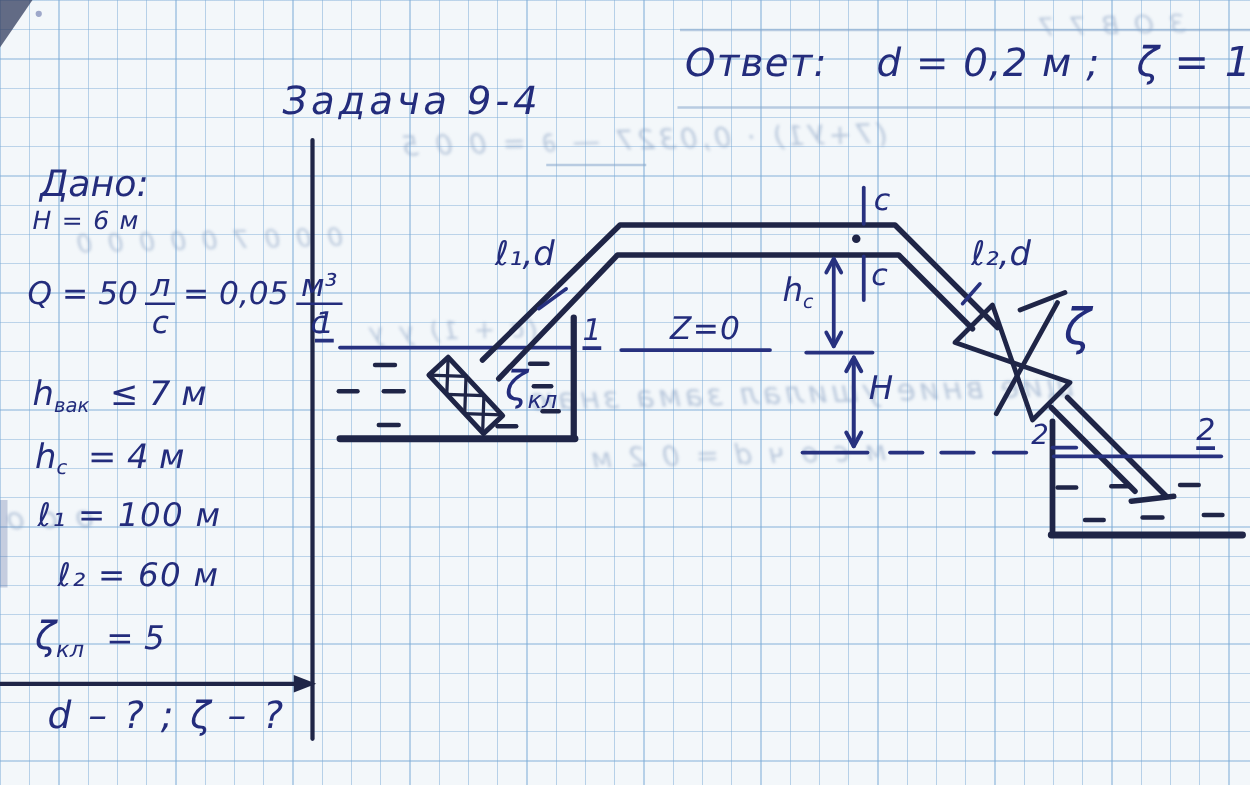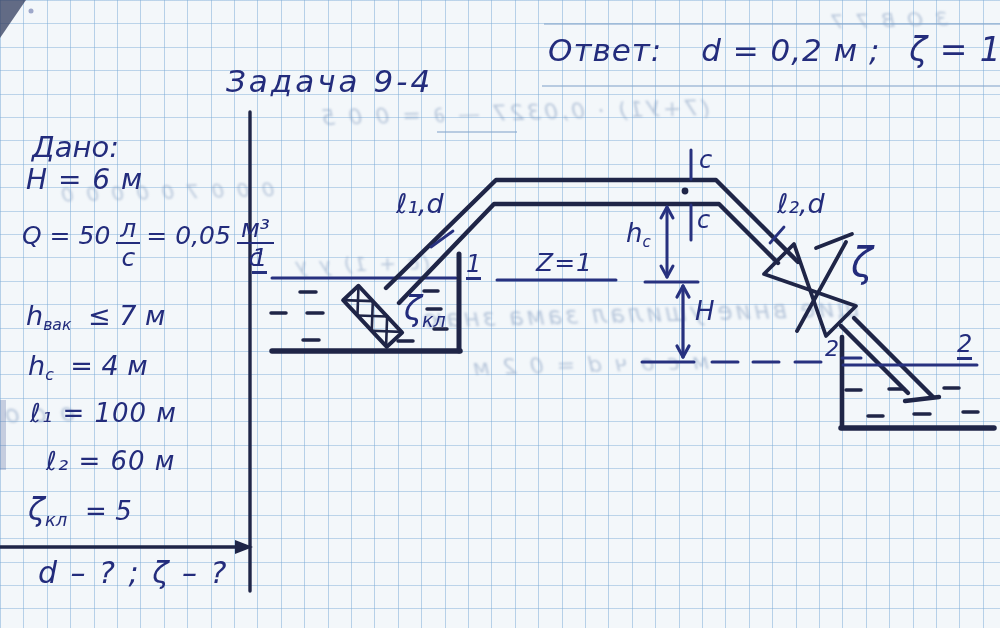--- a/index.html
+++ b/index.html
@@ -151,21 +151,21 @@
   <div class="hw" style="left:548px;top:33px;font-size:31px;letter-spacing:1px;">
     <span>Ответ:</span>
     <span style="margin-left:28px;text-align:center;">d = 0,2 м ;</span>
     <span style="margin-left:18px;font-size:33px;">ζ = 13</span>
   </div>
 
   <div class="hw" style="left:226px;top:66px;font-size:31px;letter-spacing:3px;">Задача 9-4</div>
 
   <div class="hw" style="left:32px;top:122px;font-size:29px;margin-top:11px;">Дано:</div>
 
-  <div class="hw" style="left:26px;top:166px;font-size:28px;letter-spacing:1px;">H = 6 м</div>
+  <div class="hw" style="left:26px;top:166px;font-size:20px;letter-spacing:1px;">H = 6 м</div>
 
   <div class="hw" style="left:22px;top:216px;font-size:25px;">
     <span>Q = 50</span><span class="frac"><span class="num">л</span><span class="den">с</span></span><span>= 0,05</span><span class="frac"><span class="num">м³</span><span class="den">с</span></span>
   </div>
 
   <div class="hw" style="left:26px;top:302px;font-size:27px;">
     <span>h</span><sub class="small">вак</sub>
     <span style="margin-left:8px;">≤ 7 м</span>
   </div>
 
@@ -180,21 +180,21 @@
 
   <div class="hw" style="left:28px;top:494px;font-size:31px;">
     <span>ζ</span><sub class="small">кл</sub>
     <span style="margin-left:8px;font-size:26px;">= 5</span>
   </div>
 
   <div class="hw" style="left:38px;top:558px;font-size:30px;letter-spacing:2px;">d – ? ;  ζ – ?</div>
 
   <div class="hw" style="left:396px;top:190px;font-size:27px;">ℓ₁,d</div>
   <div class="hw" style="left:777px;top:190px;font-size:27px;">ℓ₂,d</div>
-  <div class="hw" style="left:536px;top:250px;font-size:25px;letter-spacing:1px;">Z=1</div>
+  <div class="hw" style="left:536px;top:250px;font-size:25px;letter-spacing:1px;">Z=0</div>
   <div class="hw" style="left:626px;top:220px;font-size:26px;text-align:center;">
     <span>h</span><sub class="small">c</sub>
   </div>
   <div class="hw" style="left:695px;top:298px;font-size:26px;">H</div>
   <div class="hw" style="left:851px;top:242px;font-size:40px;">ζ</div>
   <div class="hw" style="left:404px;top:292px;font-size:33px;">
     <span>ζ</span><sub class="small">кл</sub>
   </div>
 
   <div class="hw u" style="left:252px;top:246px;font-size:24px;">1</div>

